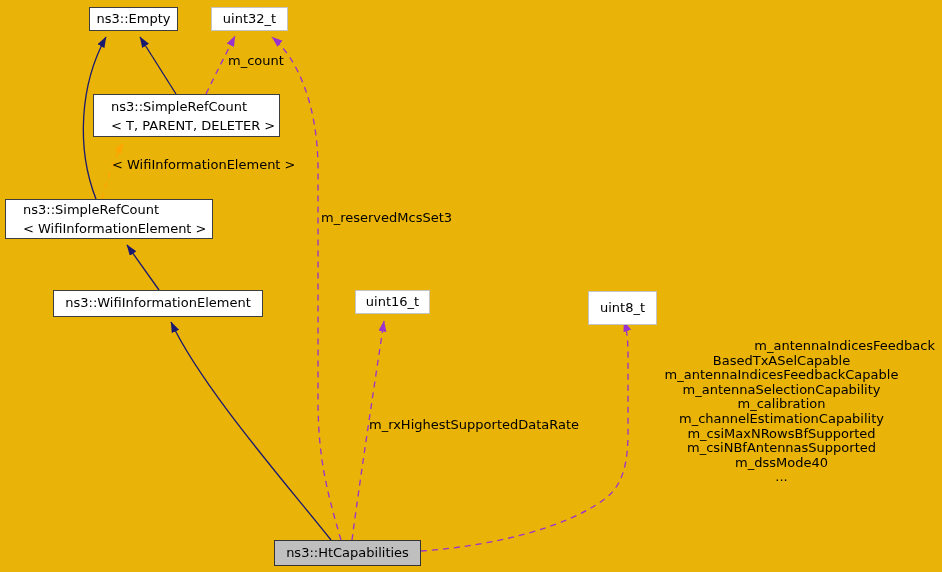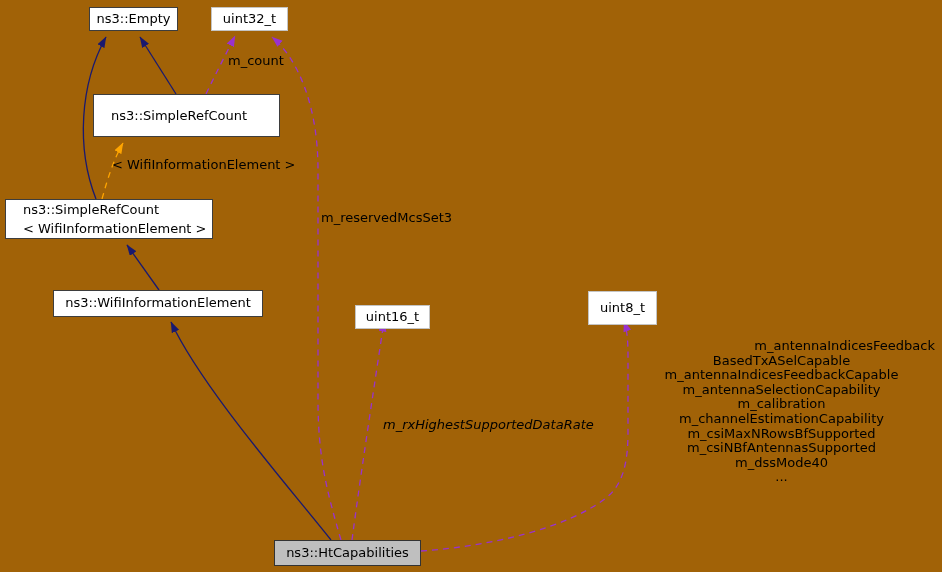--- a/index.html
+++ b/index.html
@@ -1,20 +1,20 @@
 <!DOCTYPE html>
 <html><head>
 <meta charset="utf-8">
 <style>
   html, body { margin: 0; padding: 0; background: #ffffff; }
   .stage {
     position: relative;
     width: 942px;
     height: 572px;
-    background: #a16207;
+    background: #eab308;
     font-family: "DejaVu Sans", "Liberation Sans", sans-serif;
     font-size: 13px;
     color: #000000;
     overflow: hidden;
   }
   .edges {
     position: absolute;
     left: 0; top: 0;
     width: 942px; height: 572px;
   }
@@ -99,50 +99,51 @@
   <div class="node" style="left:89px; top:7px; width:89px; height:24px;">
     <span>ns3::Empty</span>
   </div>
 
   <div class="node typebox" style="left:211px; top:7px; width:77px; height:24px;">
     <span>uint32_t</span>
   </div>
 
   <div class="node multiline" style="left:93px; top:94px; width:187px; height:43px;">
     <span>ns3::SimpleRefCount</span>
+    <span>&lt; T, PARENT, DELETER &gt;</span>
   </div>
 
   <div class="node multiline" style="left:5px; top:199px; width:208px; height:40px;">
     <span>ns3::SimpleRefCount</span>
     <span>&lt; WifiInformationElement &gt;</span>
   </div>
 
   <div class="node" style="left:53px; top:290px; width:210px; height:27px;">
     <span>ns3::WifiInformationElement</span>
   </div>
 
-  <div class="node typebox" style="left:355px; top:290px; width:75px; height:24px;margin-top:15px;">
+  <div class="node typebox" style="left:355px; top:290px; width:75px; height:24px;">
     <span>uint16_t</span>
   </div>
 
   <div class="node typebox" style="left:588px; top:291px; width:69px; height:34px;">
     <span>uint8_t</span>
   </div>
 
   <div class="node focus" style="left:274px; top:540px; width:147px; height:26px;">
     <span>ns3::HtCapabilities</span>
   </div>
 
   <div class="edge-label" style="left:228px; top:53px;">m_count</div>
 
   <div class="edge-label" style="left:112px; top:157px;">&lt; WifiInformationElement &gt;</div>
 
   <div class="edge-label" style="left:321px; top:210px;">m_reservedMcsSet3</div>
 
-  <div class="edge-label" style="left:383px; top:417px;font-style:italic;">m_rxHighestSupportedDataRate</div>
+  <div class="edge-label" style="left:369px; top:417px;">m_rxHighestSupportedDataRate</div>
 
   <div class="members">
     <div class="mline left">m_antennaIndicesFeedback</div>
     <div class="mline">BasedTxASelCapable</div>
     <div class="mline">m_antennaIndicesFeedbackCapable</div>
     <div class="mline">m_antennaSelectionCapability</div>
     <div class="mline">m_calibration</div>
     <div class="mline">m_channelEstimationCapability</div>
     <div class="mline">m_csiMaxNRowsBfSupported</div>
     <div class="mline">m_csiNBfAntennasSupported</div>

